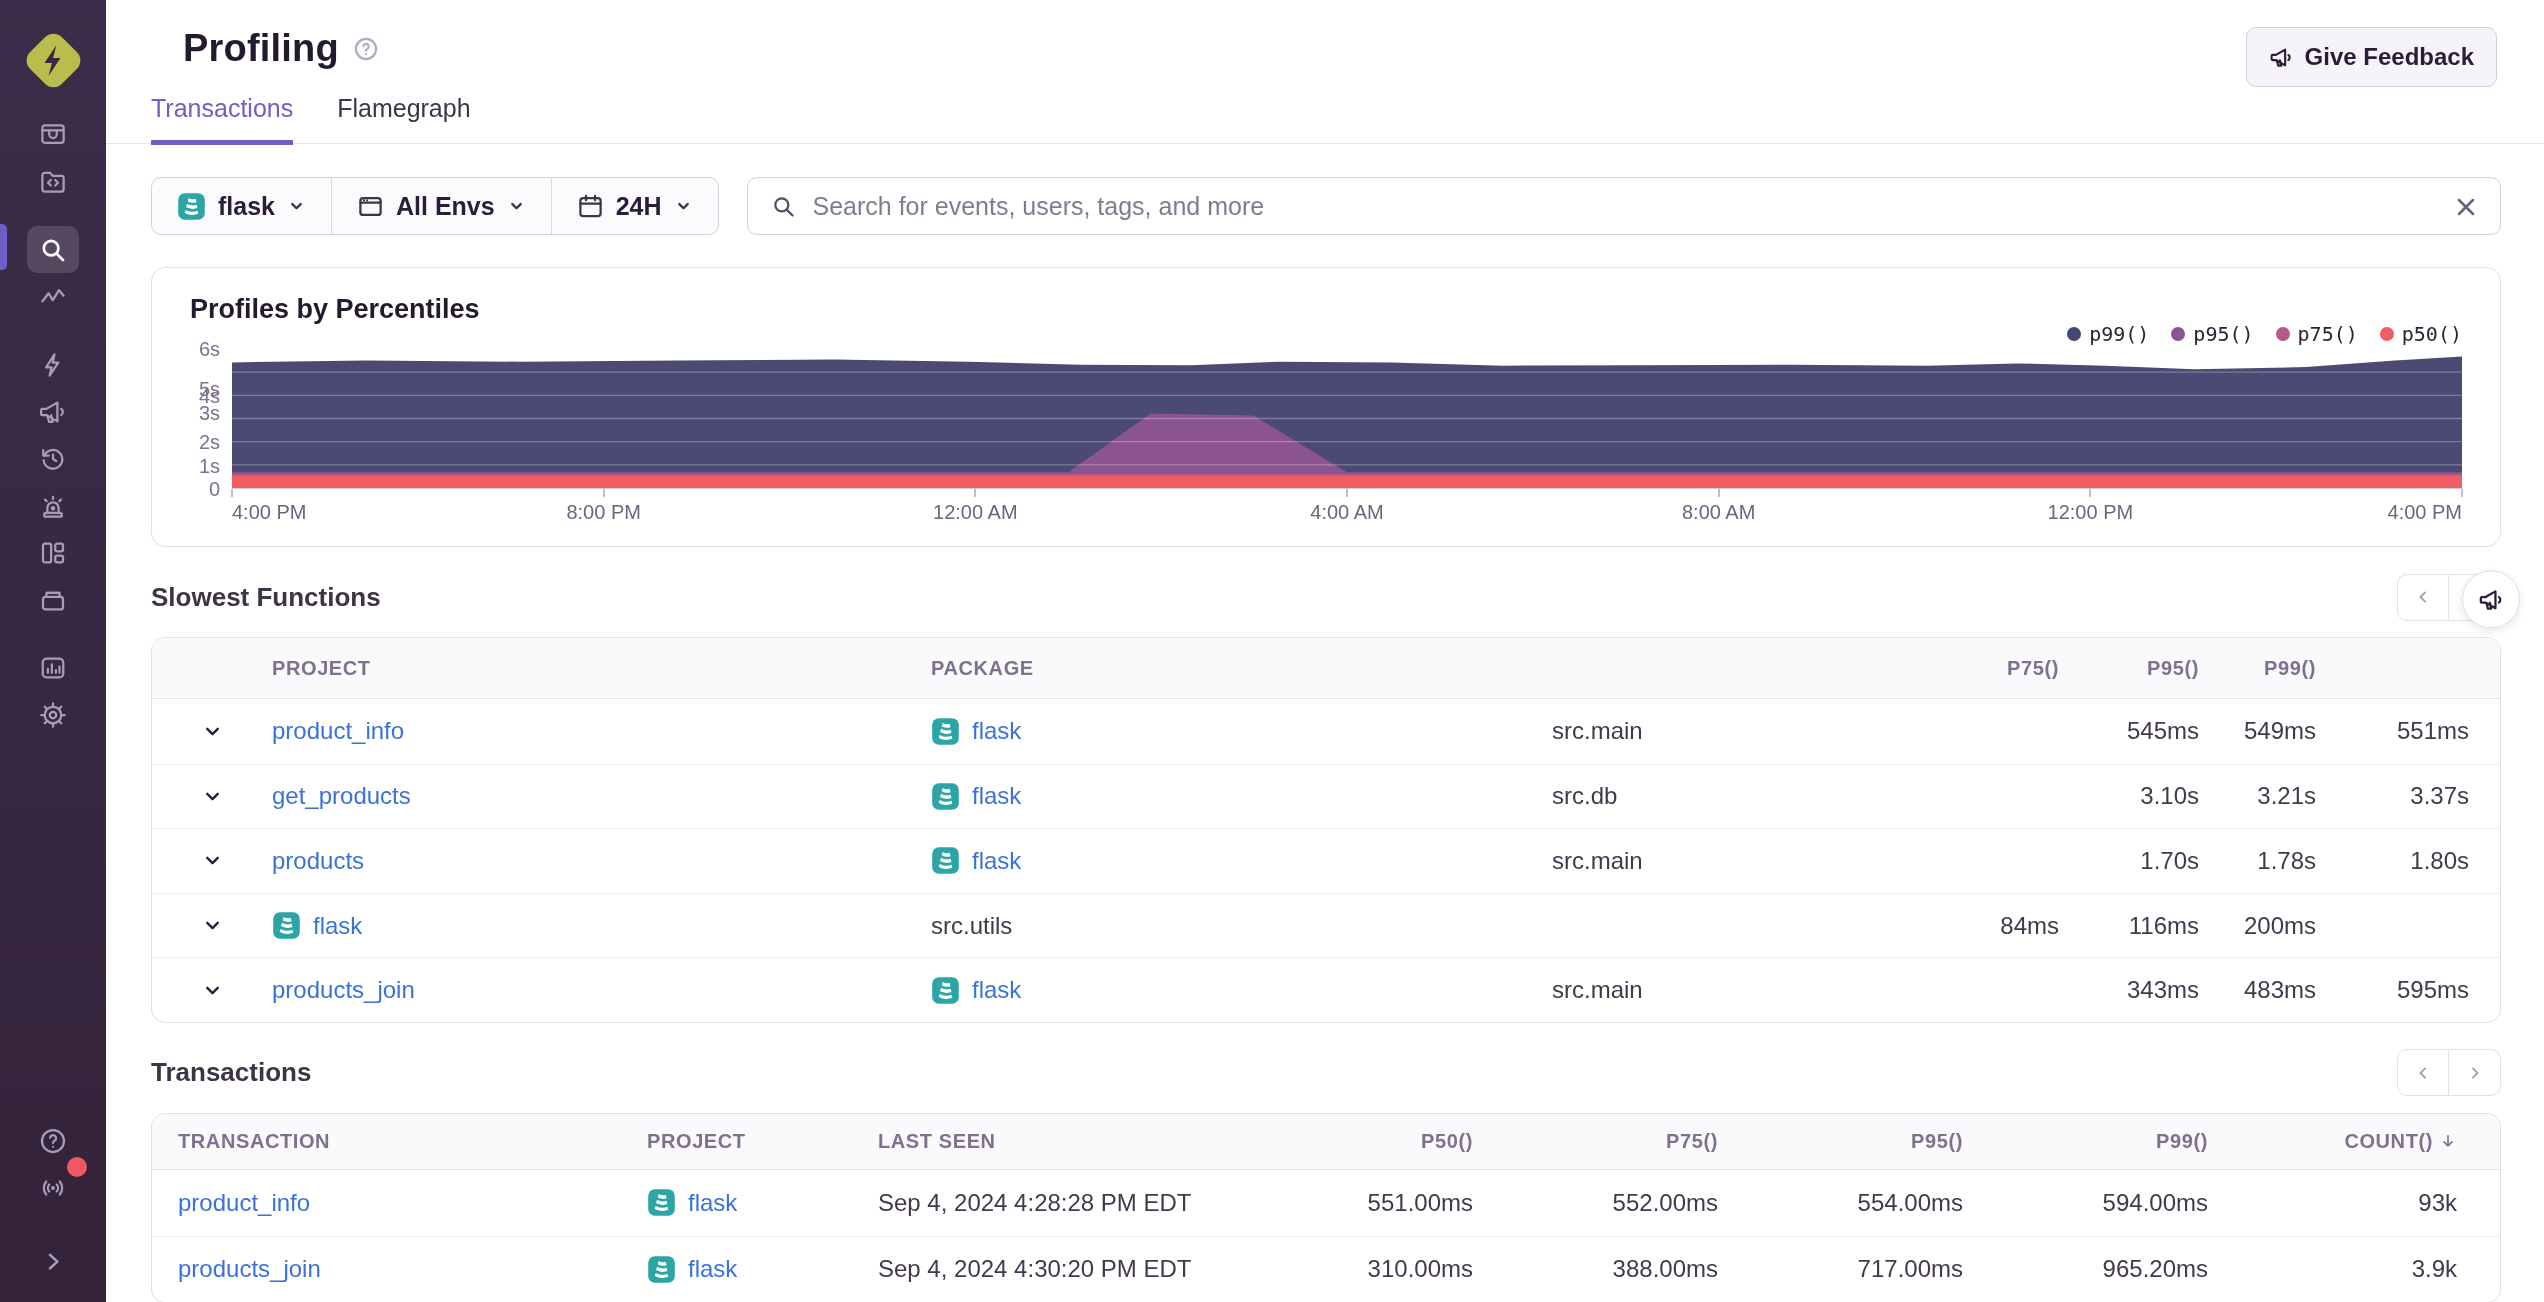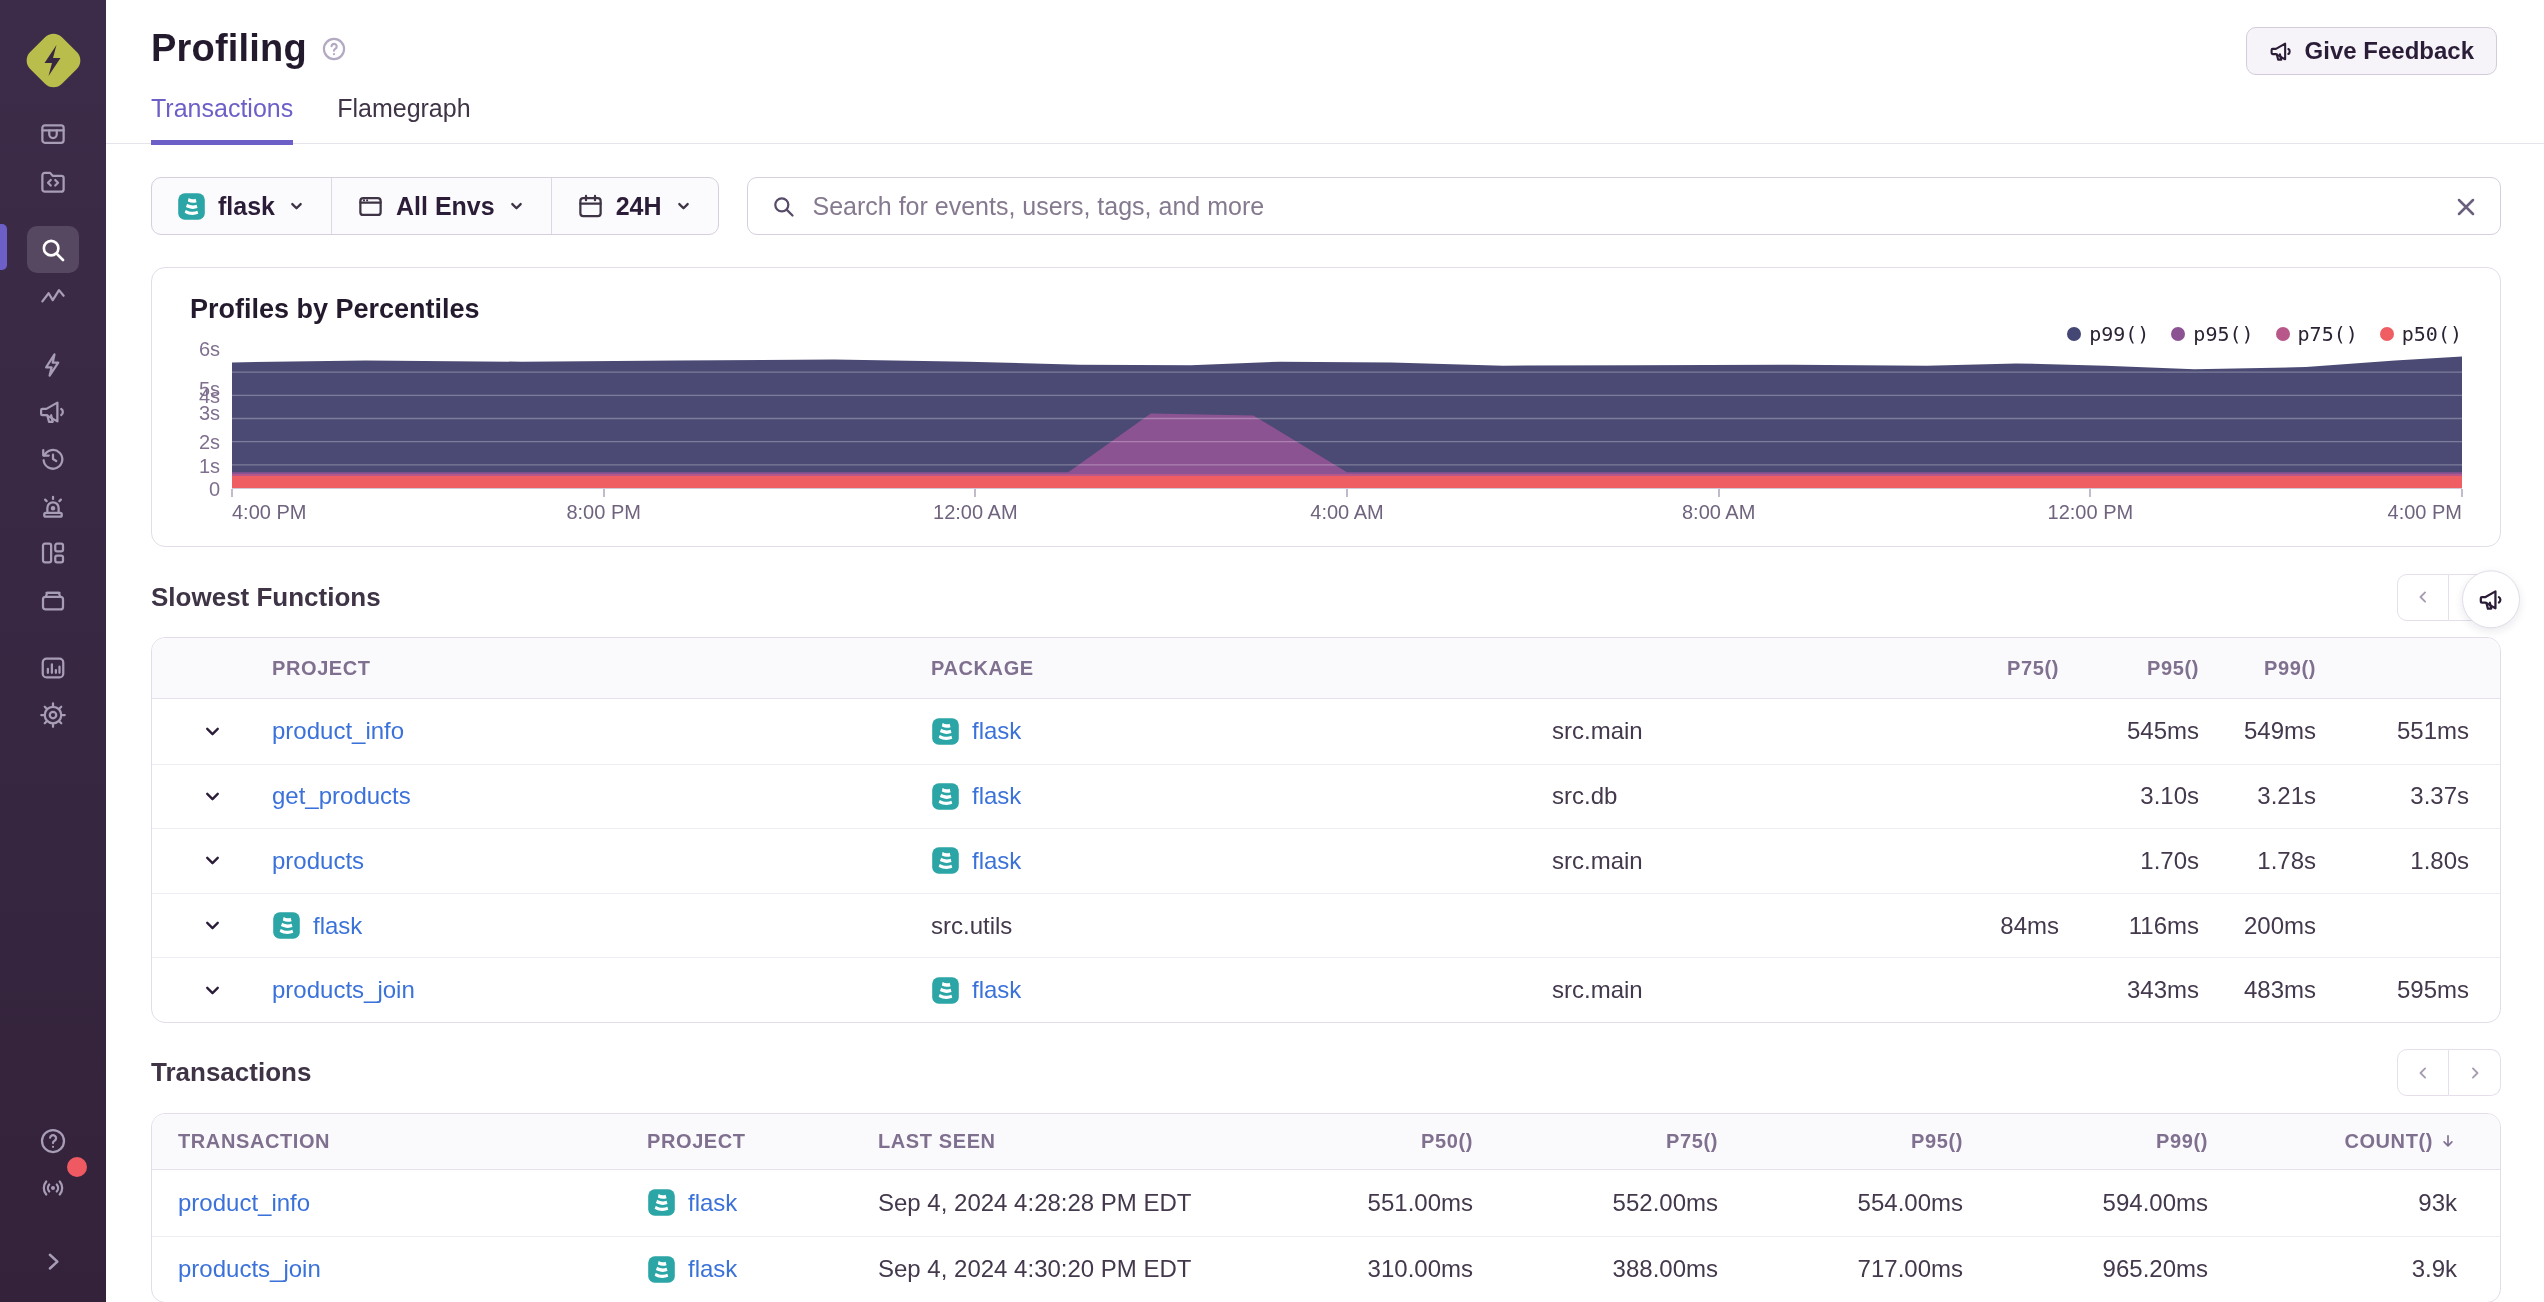--- a/index.html
+++ b/index.html
@@ -24,24 +24,24 @@
     background:#6c5fc7; border-radius:0 5px 5px 0; }
   .sidebar-bottom { margin-top:auto; display:flex; flex-direction:column; align-items:center; }
   .red-dot { position:absolute; top:-7px; right:-8px; width:20px; height:20px;
     border-radius:50%; background:#ef5a62; }
   .collapse-item { margin:26px 0 18px 0; }
 
   
   .main { position:relative; flex:1; height:100%; overflow:hidden; }
   .page-header { position:relative; padding:27px 43px 0 45px; }
   .page-title-row { display:flex; align-items:center; gap:14px; }
-  .page-title { font-size:38px; font-weight:700; color:#241a2e; letter-spacing:0.2px; }
+  .page-title { font-size:38px; font-weight:700; color:#241a2e; letter-spacing:0.2px;margin-left:32px; }
   .help-badge { width:26px; height:26px; color:#b3aac2; }
   .help-badge svg { width:26px; height:26px; }
-  .give-feedback { position:absolute; right:47px; top:27px; height:48px; display:flex;
+  .give-feedback { position:absolute; right:47px; top:27px; height:60px; display:flex;
     align-items:center; gap:11px; padding:0 22px; background:#f6f4f8;
     border:1.5px solid #d4ccdc; border-radius:10px; font-size:24px; font-weight:700;
     color:#2b1d38; cursor:pointer; }
   .give-feedback svg { width:25px; height:25px; }
 
   .tabs-row { margin-top:24px; padding-left:45px; border-bottom:1.5px solid #e7e3ec;
     display:flex; gap:44px; }
   .tab { font-size:25px; padding-bottom:17px; color:#3e3446; cursor:pointer; }
   .tab.active { color:#6c5fc7; border-bottom:5px solid #6c5fc7; margin-bottom:-2px; }
 

